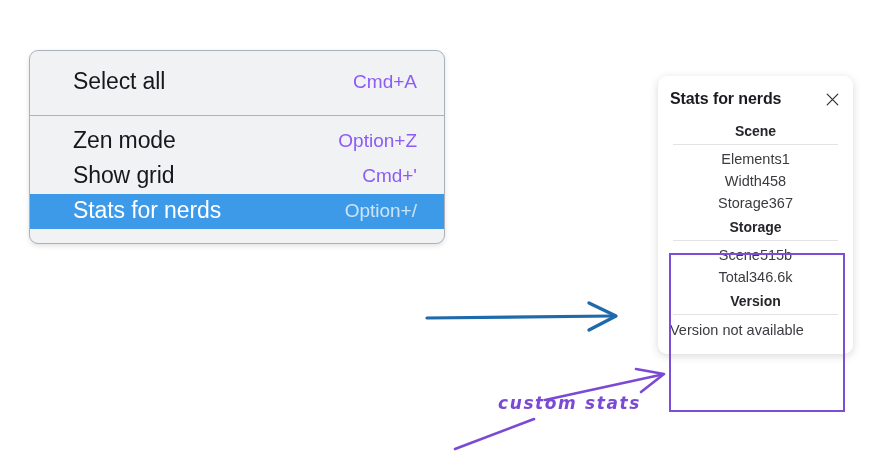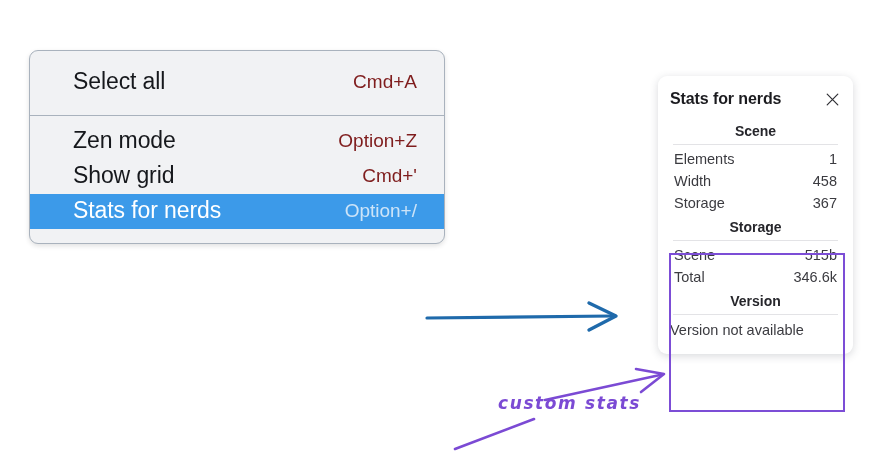--- a/index.html
+++ b/index.html
@@ -48,21 +48,21 @@
     cursor: default;
   }
   .menu-item .mi-label {
     font-size: 23px;
     color: #16181c;
     letter-spacing: -0.1px;
     white-space: nowrap;
   }
   .menu-item .mi-shortcut {
     font-size: 19px;
-    color: #7f1d1d;
+    color: #8b5cf6;
     white-space: nowrap;
   }
   .menu-item.selected {
     background: #3c9ae9;
   }
   .menu-item.selected .mi-label { color: #ffffff; }
   .menu-item.selected .mi-shortcut { color: #cde4f8; }
 
   
   #stats-panel {
@@ -104,21 +104,21 @@
     padding: 5px 0 5px 0;
   }
   .section-rule {
     height: 1px;
     background: #e3e3e6;
     margin: 0 3px 3px 3px;
   }
   .stat-row {
     display: flex;
     align-items: baseline;
-    justify-content: space-between;
+    justify-content: center;
     padding: 3px 4px 3px 4px;
   }
   .stat-label {
     font-size: 14.5px;
     color: #3b3b40;
   }
   .stat-value {
     font-size: 14.5px;
     color: #3b3b40;
   }

